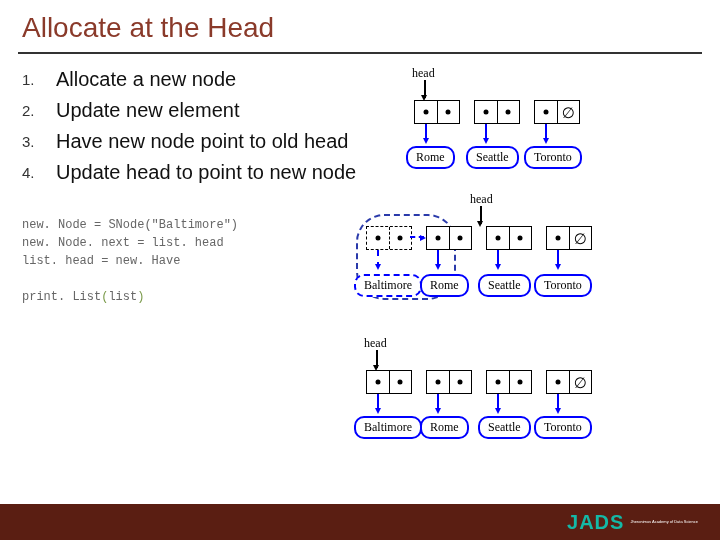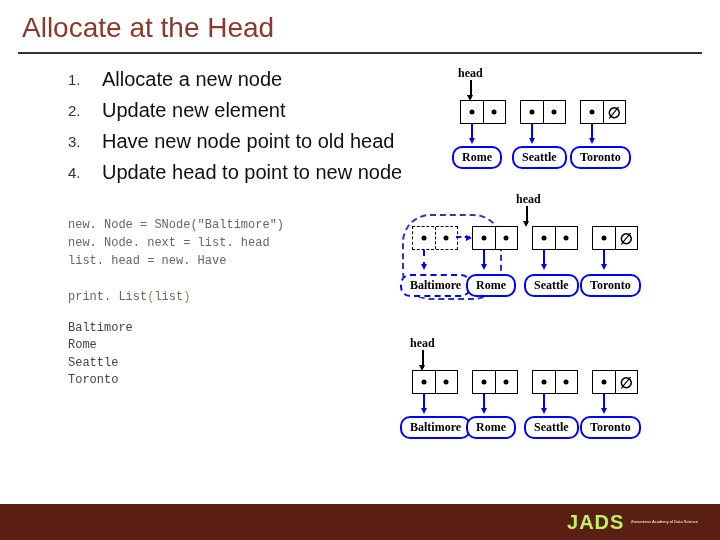--- a/index.html
+++ b/index.html
@@ -18,21 +18,21 @@
   }
   .rule {
     border: none;
     border-top: 2px solid #333;
     margin: 0 18px 12px 18px;
   }
   .content {
     display: flex;
     padding: 0 12px 0 22px;
   }
-  .left { width: 340px; margin-left: 46px; }
+  .left { width: 340px; }
   .right {
     flex: 1;
     position: relative;
     display: flex;
     flex-direction: column;
     gap: 26px;
     padding-top: 4px;
   }
   ol.steps {
     list-style: none;
@@ -65,21 +65,21 @@
   .code .par { color: #7a9a4a; }
   .out {
     font-family: "Consolas", "Courier New", monospace;
     font-size: 12px;
     color: #444;
     line-height: 1.45;
     white-space: pre;
     margin-top: 14px;
   }
   
-  .diagram { position: relative; height: 110px; font-weight: bold; }
+  .diagram { position: relative; height: 110px; }
   .headlbl {
     position: absolute;
     font-family: "Times New Roman", serif;
     font-size: 12px;
     color: #000;
   }
   .headarrow {
     position: absolute;
     background: #000;
   }
@@ -163,21 +163,21 @@
   .logo {
     position: absolute;
     right: 22px; bottom: 6px;
     height: 24px;
     display: flex; align-items: center; gap: 6px;
   }
   .logo .mark {
     font-family: Arial, sans-serif;
     font-weight: 700;
     font-size: 20px;
-    color: #bef264;
+    color: #14b8a6;
     letter-spacing: 1px;
   }
   .logo .sub {
     font-size: 4px;
     color: #fff;
     line-height: 1.1;
   }
   .dashlink {
     position: absolute;
     border-top: 2px dashed #00f;
@@ -209,24 +209,20 @@
           <span>Update head to point to new node</span>
         </li>
     </ol>
 
     <div class="code"><span>new. Node = SNode("Baltimore")</span>
 <span>new. Node. next = list. head</span>
 <span>list. head = new. Have</span>
 
 <span>print. List<span class="par">(</span>list<span class="par">)</span></span></div>
 
-    <div class="out"><span>Baltimore</span>
-<span>Rome</span>
-<span>Seattle</span>
-<span>Toronto</span></div>
   </div>
 
   <div class="right">
 
     <div class="diagram" style="height:100px">
       <div class="headlbl" style="left:50px; top:-4px;">head</div>
       <div class="headarrow" style="left:62px; top:10px; width:2px; height:18px;"></div>
       <div class="row" style="left:52px; top:30px;">
         <div class="nodebox">
           <div class="cell">

